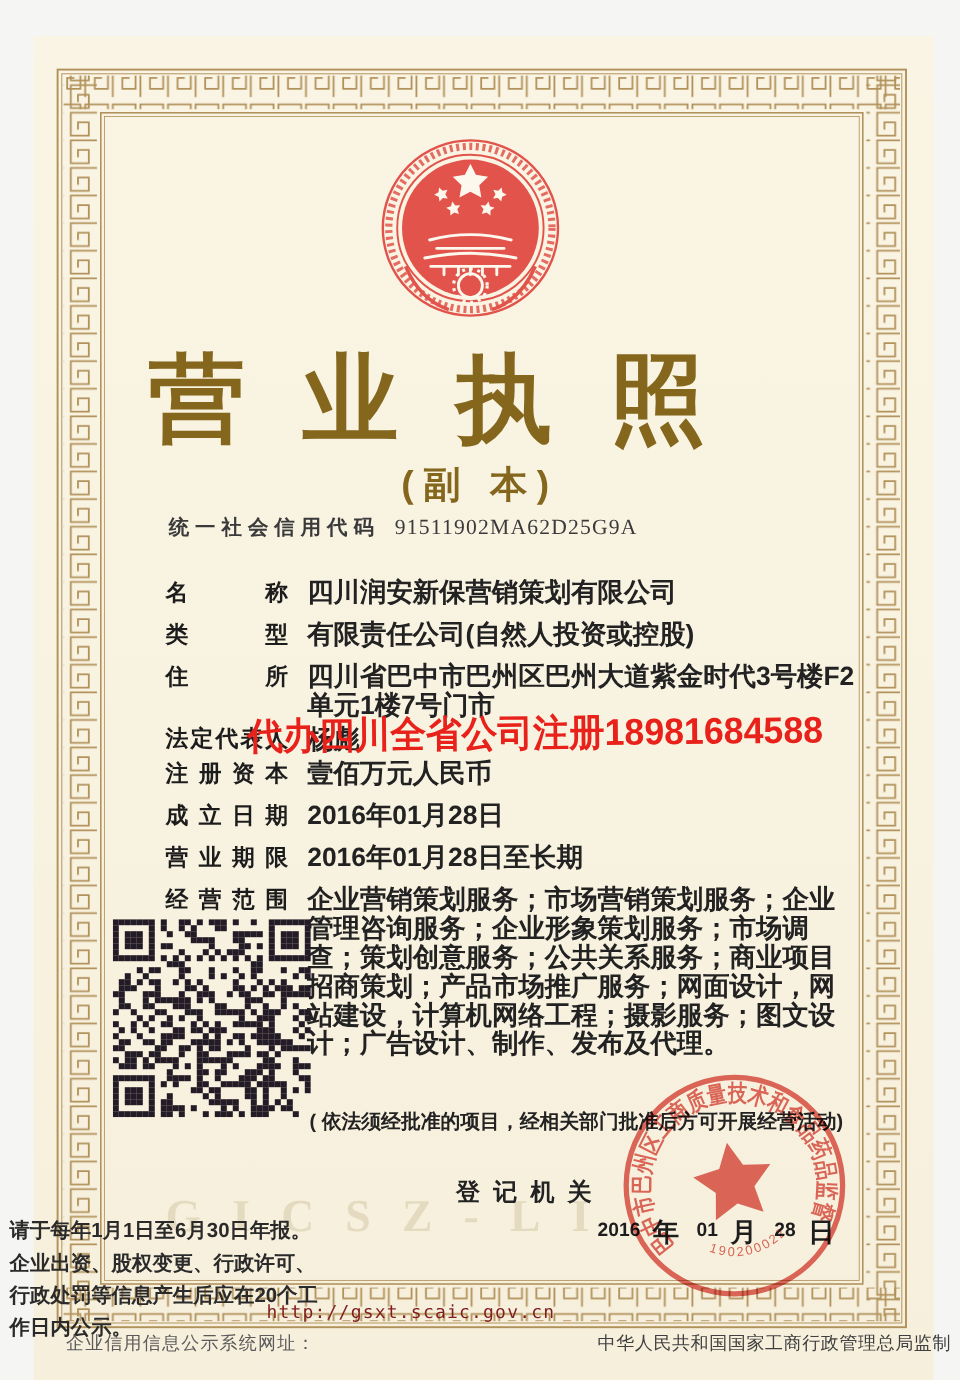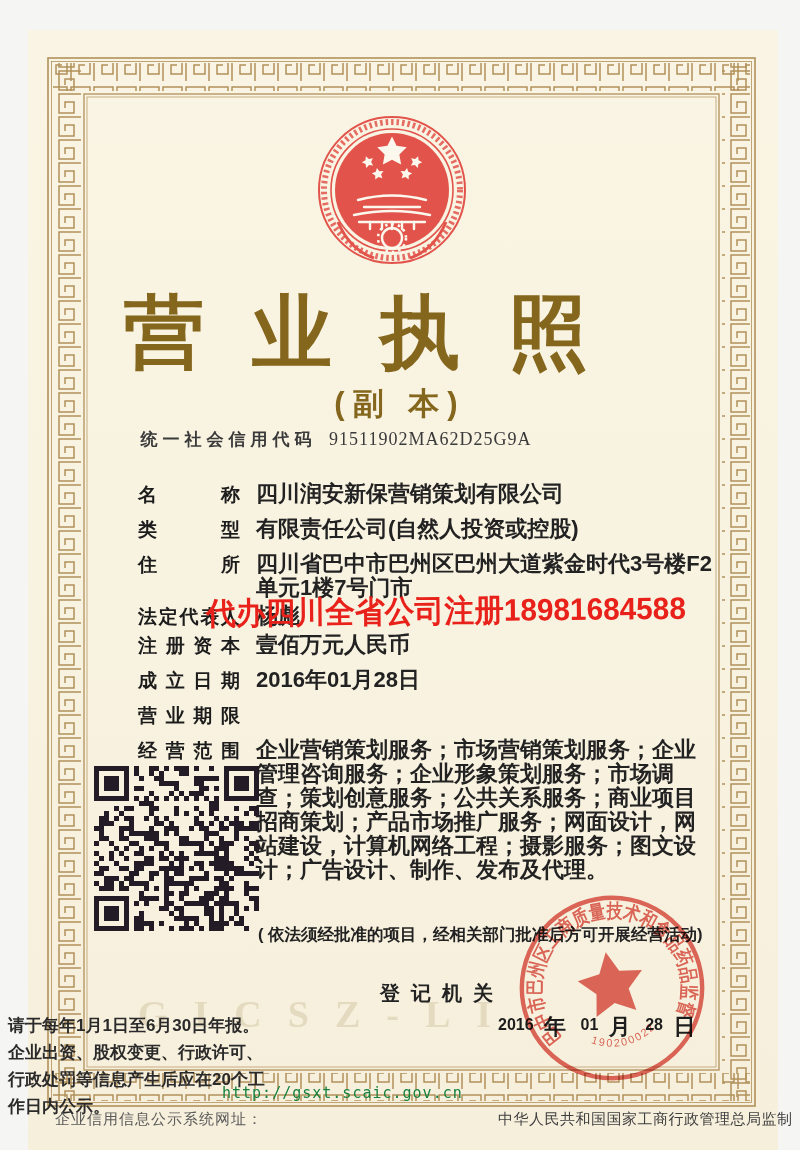--- a/index.html
+++ b/index.html
@@ -79,21 +79,21 @@
     font-size:31px;font-weight:700;color:#e8211a;white-space:nowrap;
     transform:scaleX(.96) rotate(-0.6deg);transform-origin:left top;
   }
   
   .footer-note{
     position:absolute;left:8px;top:1012px;width:340px;z-index:3;
     font-size:17px;font-weight:700;color:#2a2a2a;line-height:27px;
   }
   .footer-url{
     position:absolute;left:222px;top:1084px;z-index:3;
-    font-size:15px;color:#15803d;letter-spacing:1px;
+    font-size:15px;color:#7f1d1d;letter-spacing:1px;
     font-family:"DejaVu Sans Mono","Liberation Mono",monospace;
   }
   .footer-site-label{
     position:absolute;left:55px;top:1110px;z-index:3;
     font-size:15px;color:#5a5a5a;letter-spacing:1px;
   }
   .footer-supervisor{
     position:absolute;left:498px;top:1110px;z-index:3;
     font-size:15px;color:#3f3f3f;letter-spacing:.5px;
   }
@@ -175,20 +175,21 @@
   <div class="field-row">
     <div class="field-label">注册资本</div>
     <div class="field-value">壹佰万元人民币</div>
   </div>
   <div class="field-row">
     <div class="field-label">成立日期</div>
     <div class="field-value bold">2016年01月28日</div>
   </div>
   <div class="field-row">
     <div class="field-label">营业期限</div>
+    <div class="field-value bold">2016年01月28日至长期</div>
   </div>
   <div class="field-row">
     <div class="field-label">经营范围</div>
     <div class="field-value">企业营销策划服务；市场营销策划服务；企业管理咨询服务；企业形象策划服务；市场调查；策划创意服务；公共关系服务；商业项目招商策划；产品市场推广服务；网面设计，网站建设，计算机网络工程；摄影服务；图文设计；广告设计、制作、发布及代理。</div>
   </div>
 </div>
 
 <div class="qr" id="qr"><svg width="165" height="165">
       <g fill="#231c26">
         <rect x="0" y="0" width="5" height="5"></rect>

